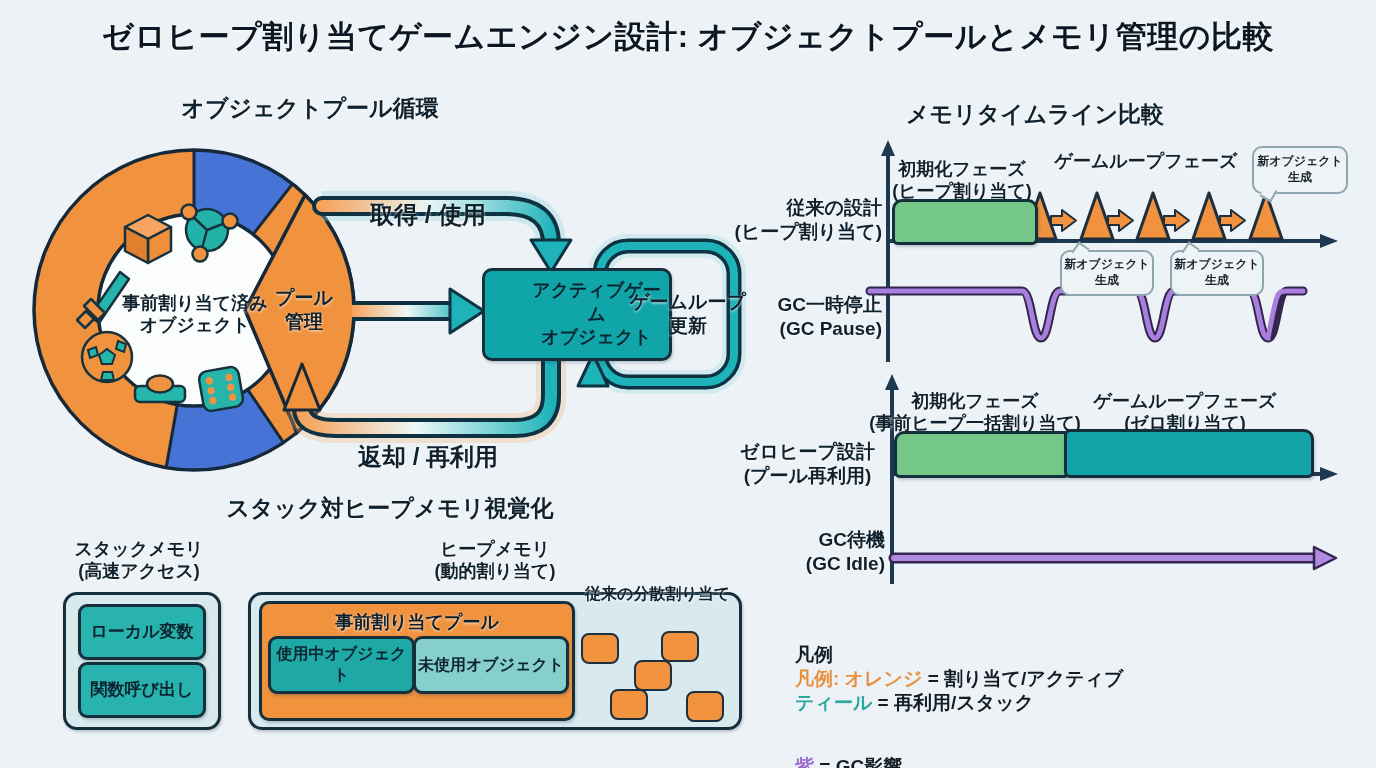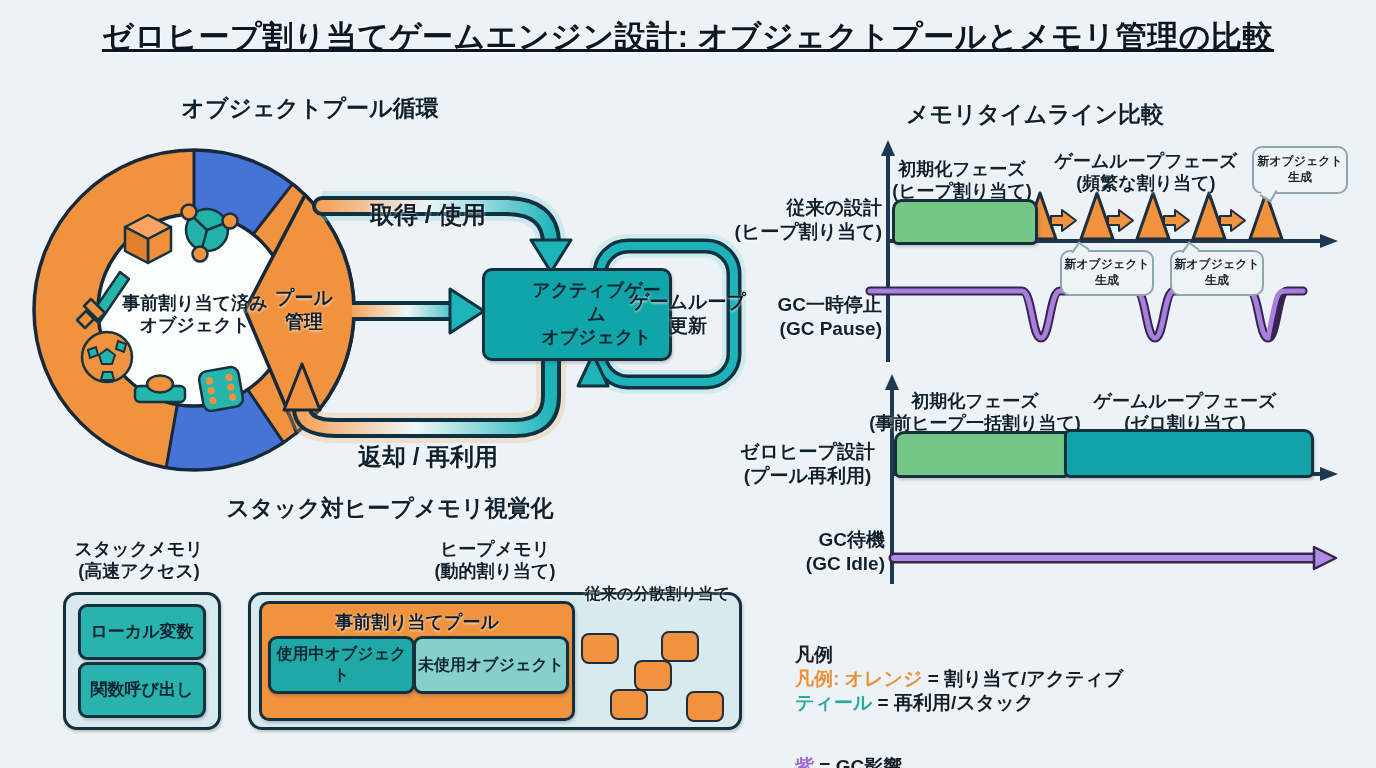--- a/index.html
+++ b/index.html
@@ -171,21 +171,21 @@
   <polygon points="885,390 899,390 892,374" fill="#1d3850"></polygon>
   <polygon points="1320,467 1320,481 1338,474" fill="#1d3850"></polygon>
 
   <g>
     <line x1="894" y1="558" x2="1316" y2="558" stroke="#33254d" stroke-width="11" stroke-linecap="round"></line>
     <line x1="894" y1="558" x2="1316" y2="558" stroke="#b18ae2" stroke-width="6" stroke-linecap="round"></line>
     <polygon points="1314,547 1314,569 1336,558" fill="#b18ae2" stroke="#33254d" stroke-width="2.5" stroke-linejoin="round"></polygon>
   </g>
 </svg>
 
-<div class="lbl title" style="top:18px;text-decoration:underline;">ゼロヒープ割り当てゲームエンジン設計: オブジェクトプールとメモリ管理の比較</div>
+<div class="lbl title" style="top:18px;">ゼロヒープ割り当てゲームエンジン設計: オブジェクトプールとメモリ管理の比較</div>
 
 <div class="lbl section-title" style="left:110px;top:94px;width:400px;">オブジェクトプール循環</div>
 
 <div class="lbl" style="left:105px;top:292px;width:180px;font-size:18px;">
   <div>事前割り当て済み</div>
   <div>オブジェクト</div>
 </div>
 
 <div class="lbl small-bold" style="left:262px;top:286px;width:84px;">
   <div>プール</div>
@@ -247,21 +247,20 @@
   <div>従来の設計</div>
   <div>(ヒープ割り当て)</div>
 </div>
 
 <div class="lbl phase" style="left:862px;top:158px;width:200px;">
   <div>初期化フェーズ</div>
   <div>(ヒープ割り当て)</div>
 </div>
 <div class="lbl phase" style="left:1026px;top:150px;width:240px;">
   <div>ゲームループフェーズ</div>
-  <div>(頻繁な割り当て)</div>
 </div>
 
 <div class="box" style="left:892px;top:199px;width:140px;height:40px;background:#74c787;border-radius:10px 10px 6px 6px;"></div>
 
 <div class="bubble" style="left:1252px;top:146px;width:92px;height:44px;">
   <div>新オブジェクト</div>
   <div>生成</div>
   <div class="tail" style="left:8px;bottom:-8px;transform:rotate(-60deg);"></div>
 </div>
 <div class="bubble" style="left:1060px;top:250px;width:90px;height:42px;">

